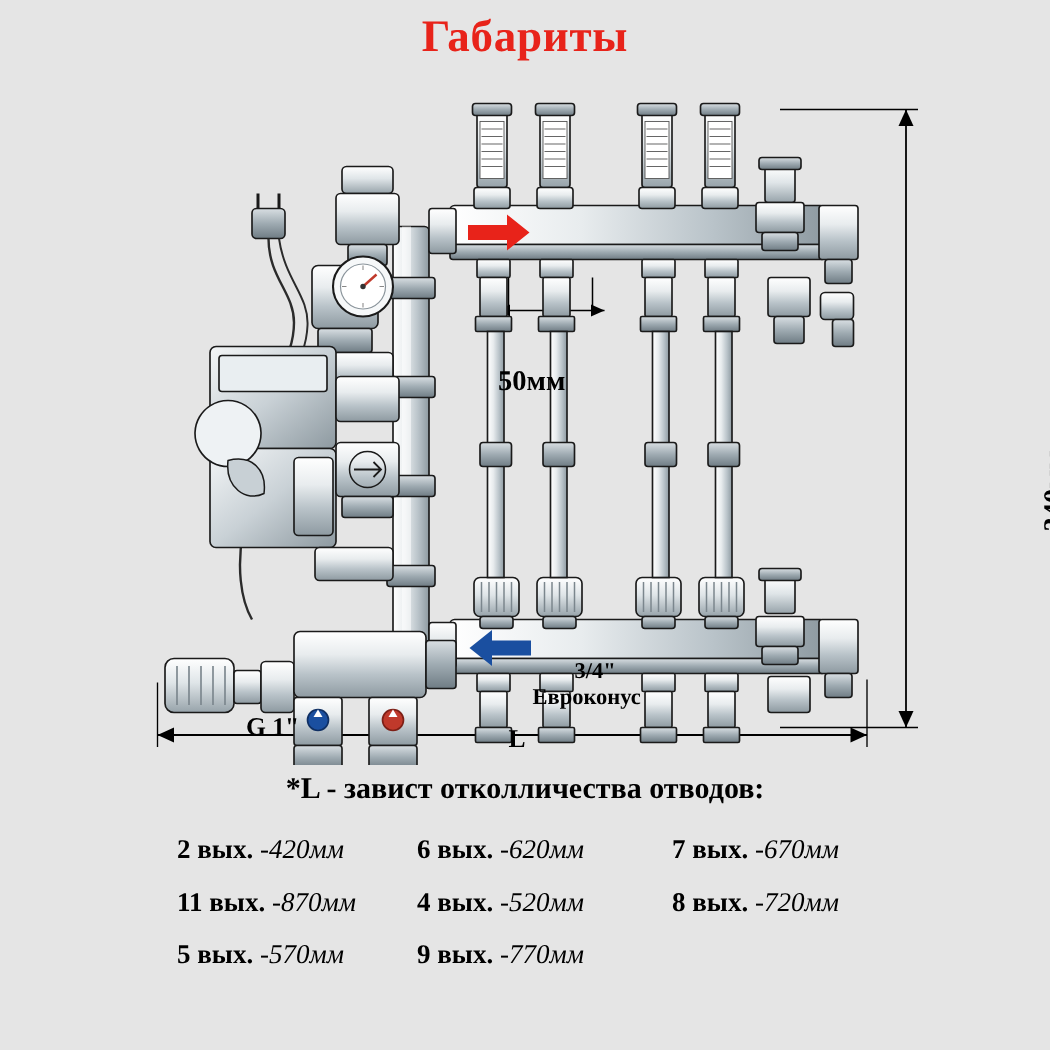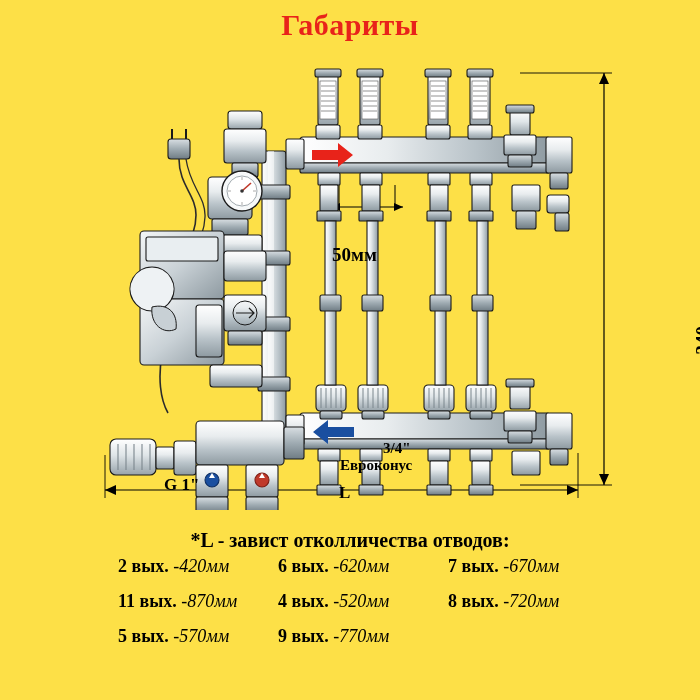--- a/index.html
+++ b/index.html
@@ -6,21 +6,21 @@
   html, body {
     margin: 0; padding: 0;
     width: 700px; height: 700px;
     background: #ffffff;
     font-family: "Liberation Sans", sans-serif;
     overflow: hidden;
   }
   #page {
     position: relative;
     width: 700px; height: 700px;
-    background: #fde047;
+    background: #e5e5e5;
   }
   
   #title {
     position: absolute;
     top: 8px; left: 0; width: 700px;
     text-align: center;
     color: #e8231a;
     font-size: 30px;
     font-weight: bold;
     font-family: "Liberation Serif", serif;
@@ -43,31 +43,31 @@
   #dim-340 {
     right: 8px; top: 245px;
     font-size: 19px;
     transform: rotate(-90deg);
     transform-origin: right top;
   }
   #dim-50 { left: 332px; top: 157px; font-size: 19px; margin-top: 32px; }
   #dim-L  { left: 339px; top: 428px; font-size: 17px; }
   #dim-g1 { left: 164px; top: 420px; font-size: 17px; }
   #dim-34 { left: 383px; top: 385px; font-size: 15px; }
-  #dim-euro { left: 340px; top: 402px; font-size: 15px; }
+  #dim-euro { left: 355px; top: 402px; font-size: 15px; }
 
   
   #legend {
     position: absolute;
     left: 0; top: 515px;
     width: 700px; height: 185px;
   }
   #legend-title {
     position: absolute;
-    left: 0; top: 14px; width: 700px;
+    left: 0; top: 0; width: 700px;
     text-align: center;
     font-family: "Liberation Serif", serif;
     font-weight: bold;
     font-size: 20px;
     color: #000;
   }
   #legend-grid {
     position: absolute;
     left: 118px; top: 34px;
     width: 500px;

